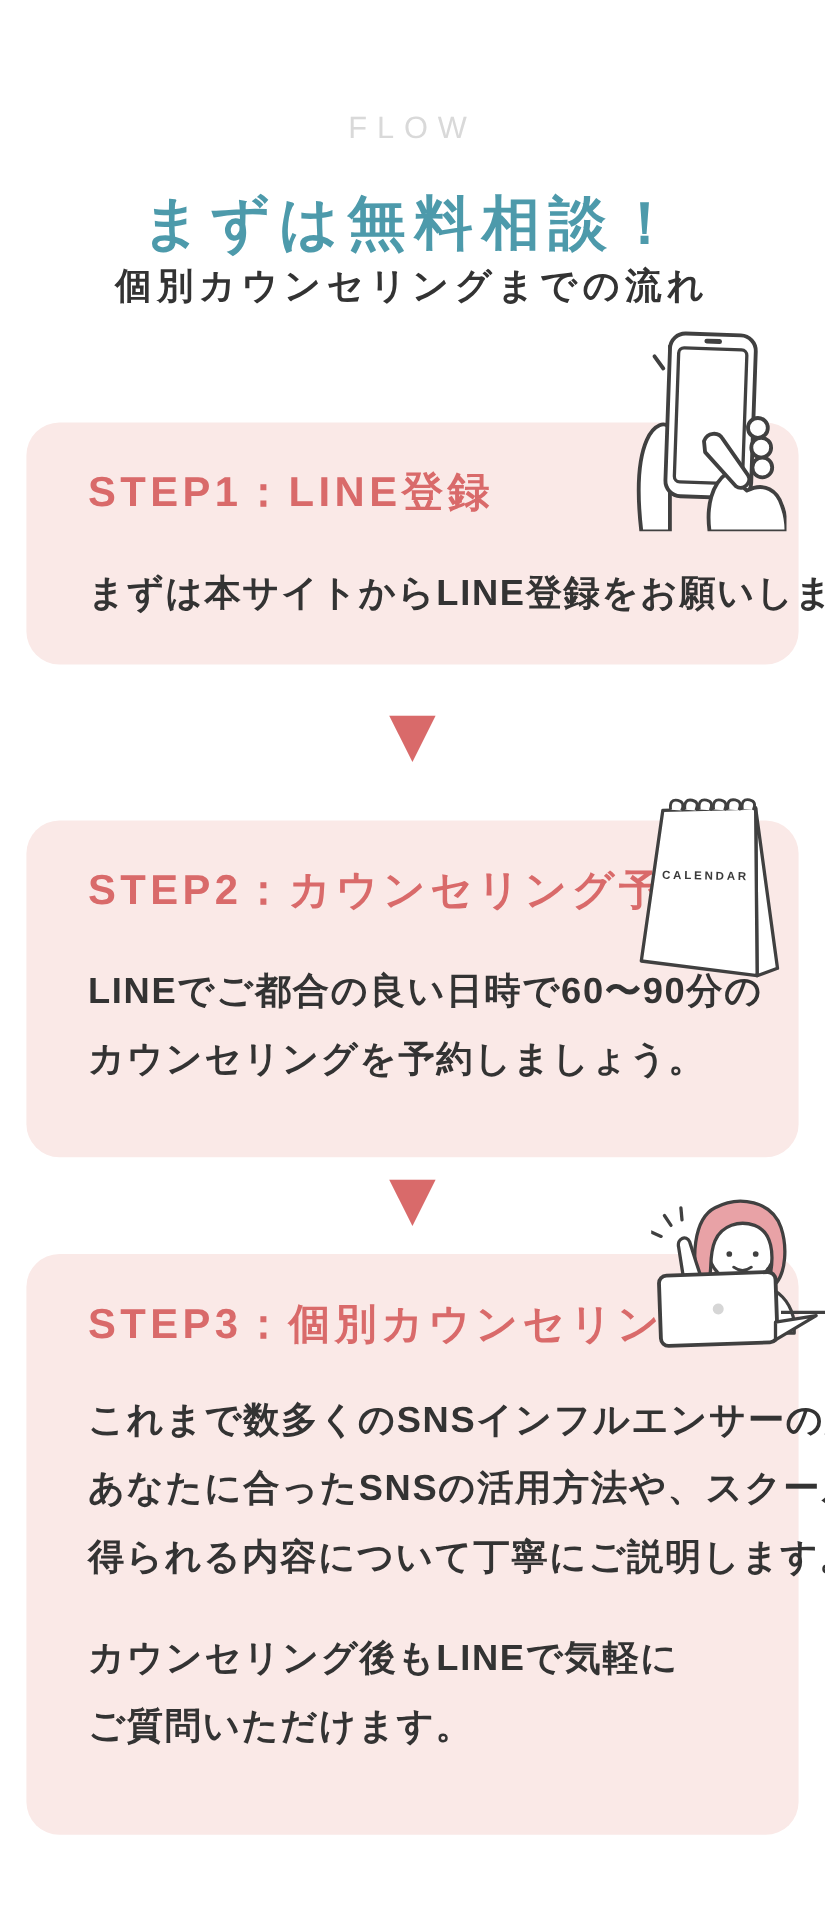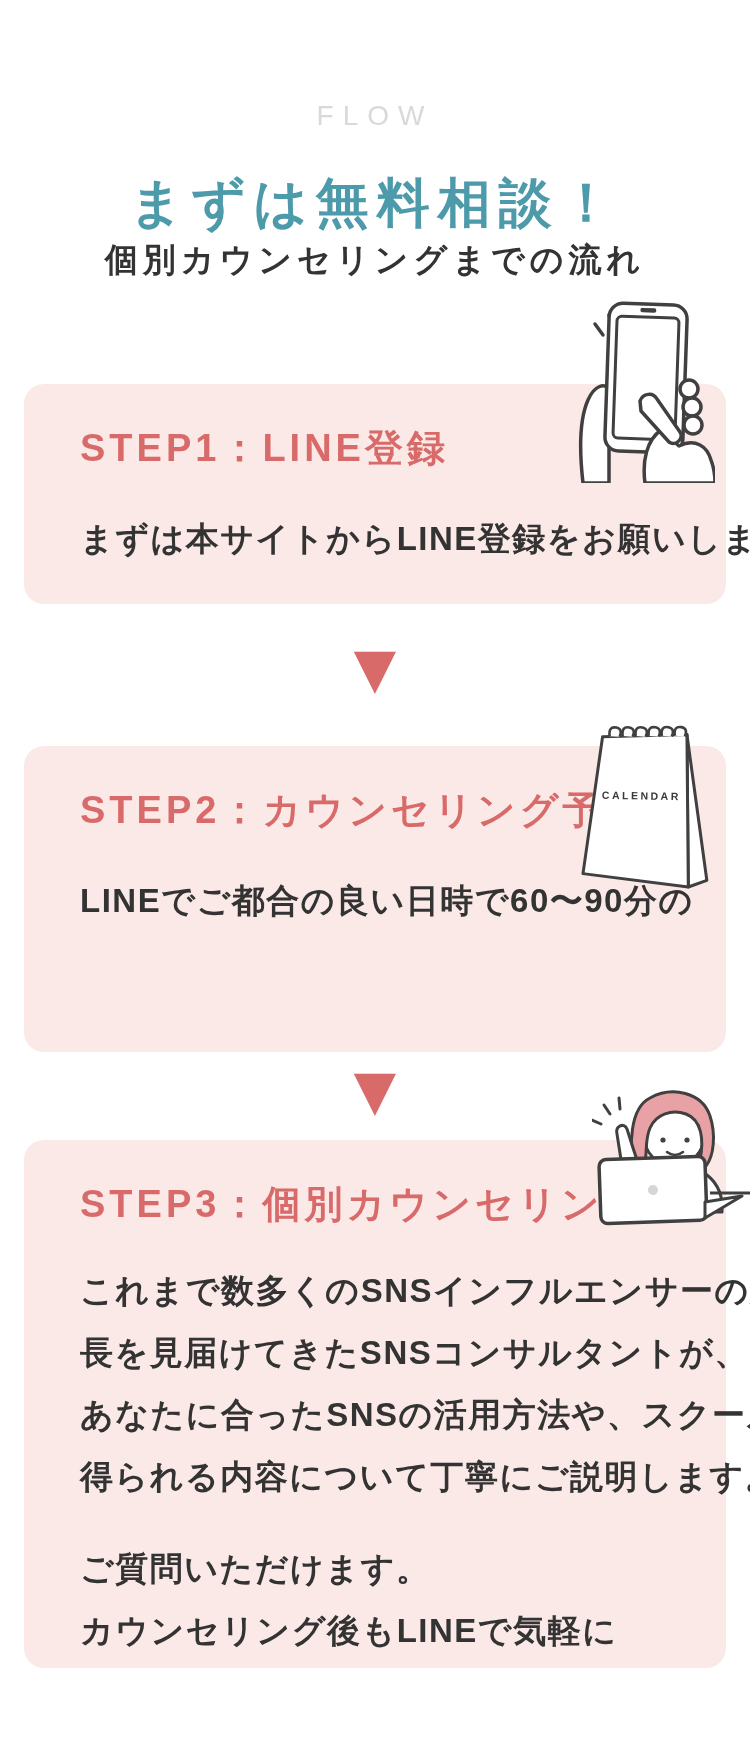--- a/index.html
+++ b/index.html
@@ -26,21 +26,21 @@
     font-size:53px;font-weight:700;letter-spacing:8px;
   }
   .page-title{
     position:absolute;top:222px;left:0;width:100%;
     text-align:center;color:var(--dark);
     font-size:33px;font-weight:700;letter-spacing:5px;
   }
 
   .step-card{
     position:absolute;left:24px;width:702px;
-    background:var(--card-bg);border-radius:20px;
+    background:var(--card-bg);border-radius:30px;
     padding:40px 56px 0 56px;
   }
   .card-1{top:368px;height:220px;}
   .card-2{top:730px;height:306px;}
   .card-3{top:1124px;height:528px;padding-top:40px;}
 
   .step-title{
     color:var(--accent);font-size:38px;font-weight:700;
     letter-spacing:4px;line-height:48px;margin-bottom:36px;
     white-space:nowrap;
@@ -100,20 +100,21 @@
     <circle cx="148" cy="137" r="9" fill="#ffffff" stroke="#404040" stroke-width="3.5"></circle>
     <path d="M100 195 C97 172 102 152 116 142 L134 158 C150 150 162 158 166 172 C169 180 170 188 170 195 Z" fill="#ffffff" stroke="#404040" stroke-width="3.5" stroke-linejoin="round"></path>
     <path d="M95 113 C98 105 108 104 112 111 L135 144 C139 150 131 159 124 154 L96 123 Z" fill="#ffffff" stroke="#404040" stroke-width="3.5" stroke-linejoin="round"></path>
   </svg>
 
   <div class="down-arrow arrow-1">▼</div>
 
   <div class="step-card card-2">
     <div class="step-title">STEP2：カウンセリング予約</div>
     <div class="body-line">LINEでご都合の良い日時で60〜90分の</div>
+    <div class="body-line">カウンセリングを予約しましょう。</div>
   </div>
 
   <svg class="illus illus-calendar" viewBox="0 0 142 200" aria-hidden="true">
     <g transform="rotate(4 70 100)">
       <path d="M104 28 L134 172 L116 180 Z" fill="#ffffff" stroke="#404040" stroke-width="3" stroke-linejoin="round"></path>
       <path d="M20 36 L104 28 L116 180 L10 174 Z" fill="#ffffff" stroke="#404040" stroke-width="3" stroke-linejoin="round"></path>
       <g stroke="#404040" stroke-width="2.6" fill="#ffffff">
         <path d="M27 35 q-2 -10 6 -9 q7 1 4 9"></path>
         <path d="M40 34 q-2 -10 6 -9 q7 1 4 9"></path>
         <path d="M53 33 q-2 -10 6 -9 q7 1 4 9"></path>
@@ -123,26 +124,25 @@
       </g>
       <text x="63" y="96" text-anchor="middle" font-size="10.5" letter-spacing="2.5" fill="#3a3a3a" font-family="Liberation Sans, DejaVu Sans, sans-serif" font-weight="700" transform="rotate(-3 63 96)">CALENDAR</text>
     </g>
   </svg>
 
   <div class="down-arrow arrow-2">▼</div>
 
   <div class="step-card card-3">
     <div class="step-title">STEP3：個別カウンセリング</div>
     <div class="body-line">これまで数多くのSNSインフルエンサーの成</div>
-    <div class="body-line">長を見届けてきたSNSコンサルタントが、</div>
     <div class="body-line">あなたに合ったSNSの活用方法や、スクールで</div>
     <div class="body-line">得られる内容について丁寧にご説明します。</div>
     <div class="para-gap"></div>
+    <div class="body-line">カウンセリング後もLINEで気軽に</div>
     <div class="body-line">ご質問いただけます。</div>
-    <div class="body-line">カウンセリング後もLINEで気軽に</div>
   </div>
 
   <svg class="illus illus-consultant" viewBox="0 0 158 192" aria-hidden="true">
     <g stroke="#404040" stroke-width="3" fill="none" stroke-linecap="round">
       <path d="M18 52 l-6 -9"></path>
       <path d="M28 47 l-1 -11"></path>
       <path d="M9 62 l-9 -4"></path>
     </g>
     <circle cx="82" cy="74" r="30" fill="#ffffff" stroke="#404040" stroke-width="3"></circle>
     <path d="M44 104 C36 86 38 46 58 36 C80 24 110 30 118 54 C124 72 122 94 114 104 C110 108 106 104 108 98 C112 78 110 58 94 52 C80 47 64 52 58 66 C52 80 56 94 52 102 C50 108 46 108 44 104 Z" fill="#e8a2a6" stroke="#404040" stroke-width="3" stroke-linejoin="round"></path>

